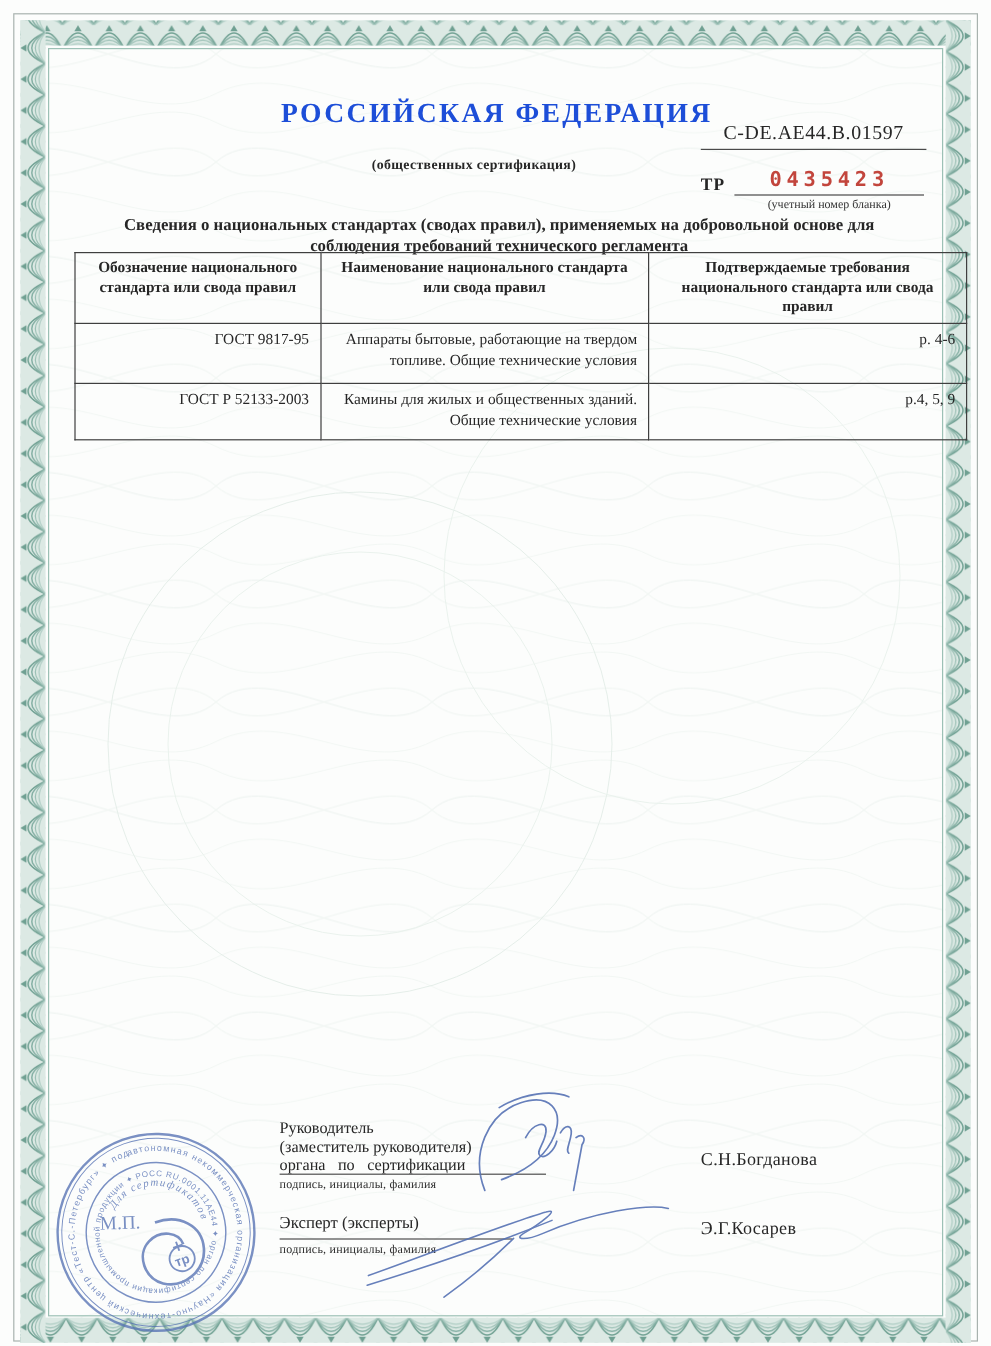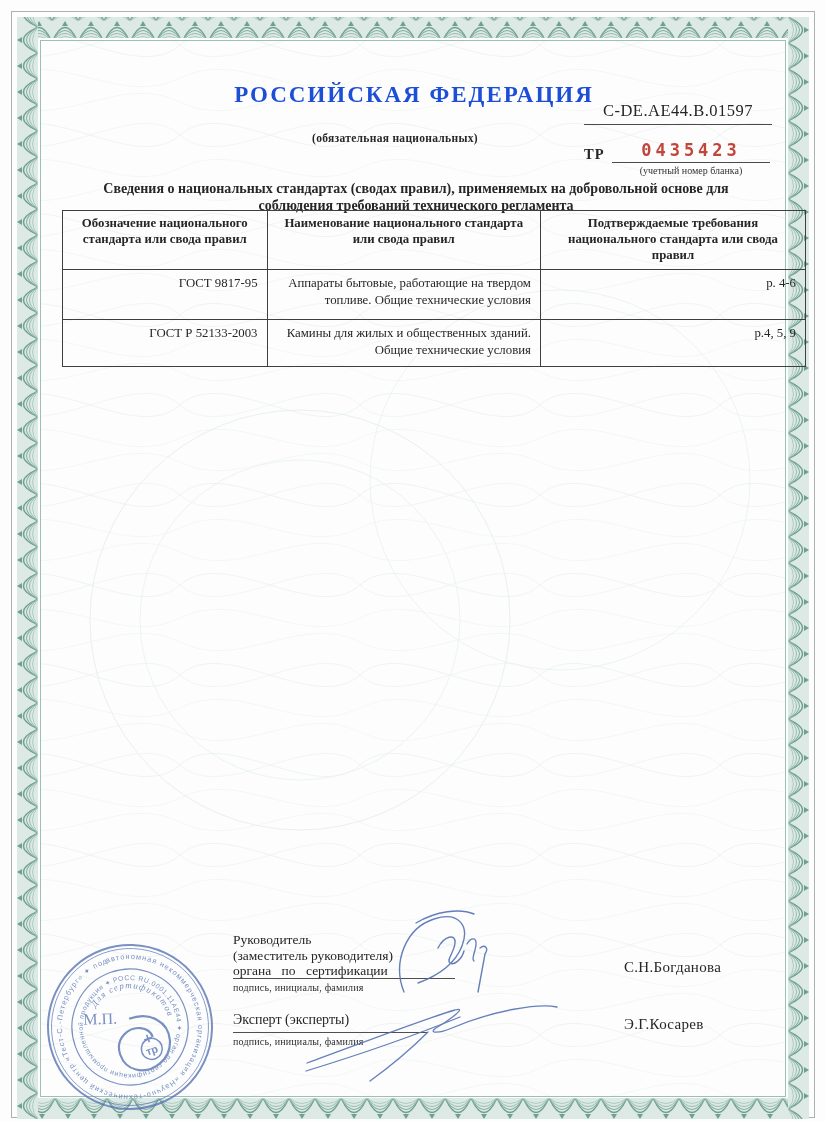--- a/index.html
+++ b/index.html
@@ -35,21 +35,21 @@
   .std-table th{font-weight:bold;text-align:center;padding:5px 8px;line-height:1.25;}
   .std-table td{padding:5px 9px 8px;line-height:1.3;text-align:right;margin-top:20px;}
   .std-table tr.hdr{height:52px;}
   .std-table tr.r1{height:50px;}
   .std-table tr.r2{height:47px;}
   
   .sig-label{left:233px;font-size:13.5px;line-height:15.5px;width:230px;}
   .sig-label .spread{word-spacing:7px;}
   .sig-line{border-top:1.2px solid #4f4f4f;height:0;}
   .sig-caption{left:233px;font-size:10px;color:#2f2f2f;letter-spacing:.2px;}
-  .sig-name{left:584px;font-size:15px;letter-spacing:.3px;margin-left:40px;}
+  .sig-name{left:584px;font-size:15px;letter-spacing:.3px;}
   .expert-label{left:233px;font-size:14px;}
 </style>
 </head>
 <body>
 
 <div class="page">
 
   <svg class="layer" width="826" height="1122" viewBox="0 0 826 1122">
     <defs>
       <pattern id="chev" width="26" height="21" patternUnits="userSpaceOnUse">
@@ -85,21 +85,21 @@
     <g transform="translate(809,17) rotate(90)">
         <rect width="1102" height="21" fill="url(#chev)"></rect>
       </g>
 
     <rect x="40.5" y="40.5" width="745" height="1056" stroke="#9cc0b5" stroke-width="1" fill="none"></rect>
   </svg>
 
   <div class="abs country-title">РОССИЙСКАЯ ФЕДЕРАЦИЯ</div>
 
   <div class="abs cert-number">C-DE.AE44.B.01597</div>
-  <div class="abs cert-kind">(обязательная национальных)</div>
+  <div class="abs cert-kind">(общественных сертификация)</div>
 
   <div class="abs tr-label">ТР</div>
   <div class="abs blank-number">0435423</div>
   <div class="abs blank-caption">(учетный номер бланка)</div>
 
   <div class="abs intro-text">Сведения о национальных стандартах (сводах правил), применяемых на добровольной основе для соблюдения требований технического регламента</div>
 
   <table class="std-table">
     <colgroup>
       <col style="width:196px">

